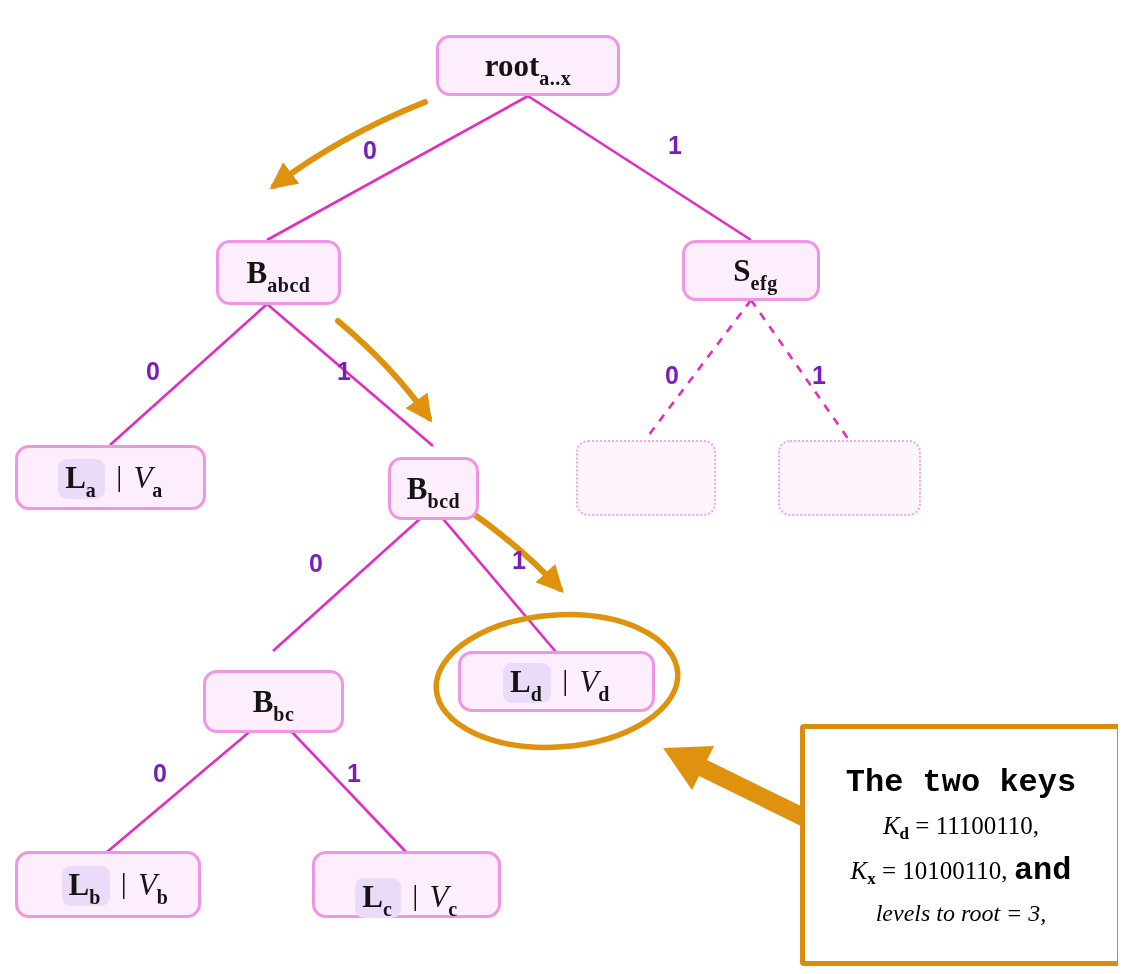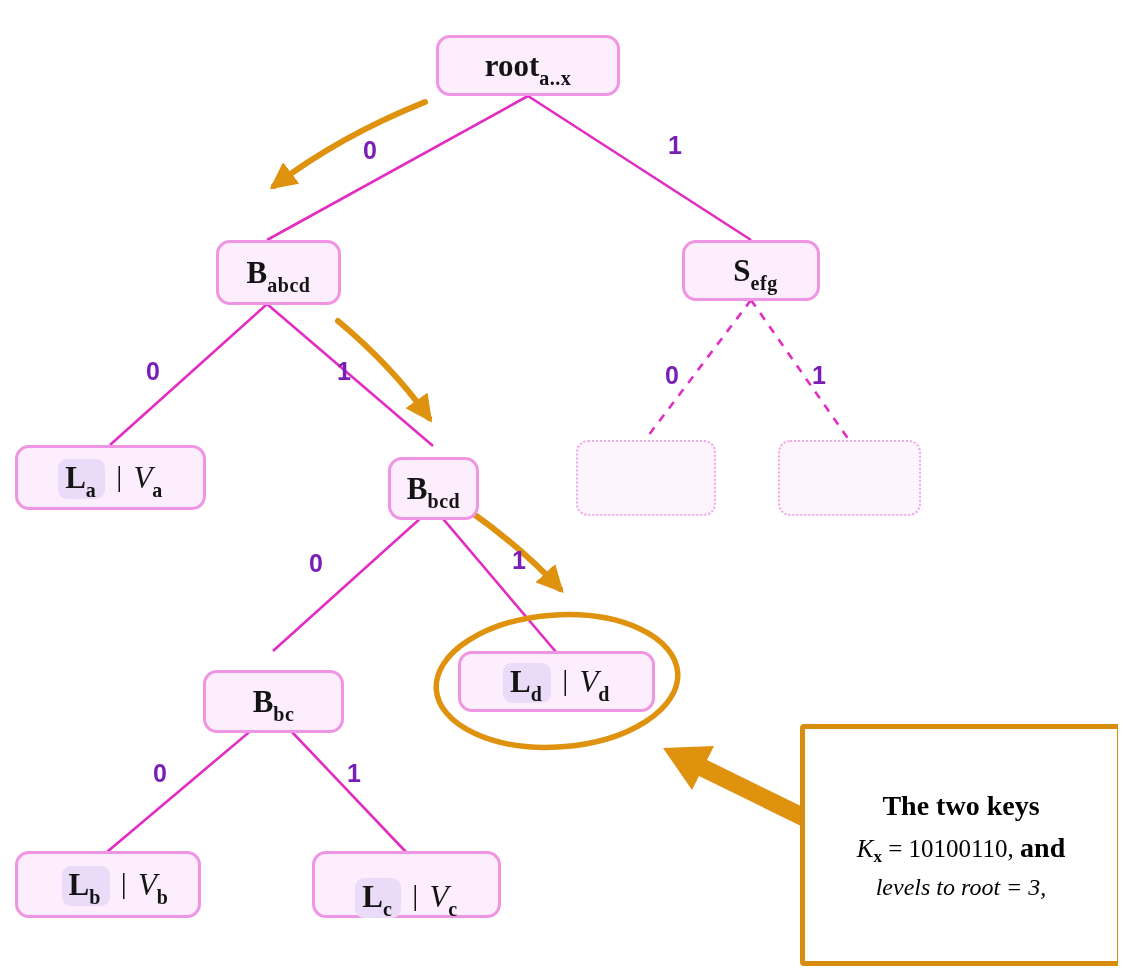--- a/index.html
+++ b/index.html
@@ -35,21 +35,21 @@
     font-weight:700; font-size:25px; color:#7a1fb5;
   }
 
   .ann-box {
     position:absolute; left:800px; top:724px; width:322px; height:242px;
     box-sizing:border-box; background:#ffffff; border:5px solid #d98d0e;
     border-radius:4px; display:flex; flex-direction:column; justify-content:center;
     text-align:center; padding:6px 8px; color:#000;
   }
   .ann-line { line-height:1.5; }
-  .sansb { font-family:Liberation Serif, serif; font-weight:700; font-size:28px; }
+  .sansb { font-family:Liberation Mono, monospace; font-weight:700; font-size:32px; }
   .mathline { font-family:"Liberation Serif","DejaVu Serif",serif; font-size:25px; }
   .mvar { font-style:italic; }
   .msub { font-size:17px; vertical-align:-5px; font-weight:700; }
   .itline { font-family:"Liberation Serif","DejaVu Serif",serif; font-style:italic; font-size:24px; }
 </style>
 </head>
 <body>
 
 <div class="canvas">
 
@@ -129,17 +129,18 @@
   <span class="elabel" style="left:337px; top:357px;">1</span>
   <span class="elabel" style="left:665px; top:361px;">0</span>
   <span class="elabel" style="left:812px; top:361px;">1</span>
   <span class="elabel" style="left:309px; top:549px;">0</span>
   <span class="elabel" style="left:512px; top:546px;">1</span>
   <span class="elabel" style="left:153px; top:759px;">0</span>
   <span class="elabel" style="left:347px; top:759px;">1</span>
 
   <div class="ann-box">
     <div class="ann-line sansb">The two keys</div>
+    <div class="ann-line mathline"><span class="mvar">K</span><span class="msub">d</span><span> = 11100110,</span></div>
     <div class="ann-line mathline"><span class="mvar">K</span><span class="msub">x</span><span> = 10100110, </span><span class="sansb">and</span></div>
     <div class="ann-line itline">levels to root = 3,</div>
   </div>
 
 </div>
 
 </body></html>

